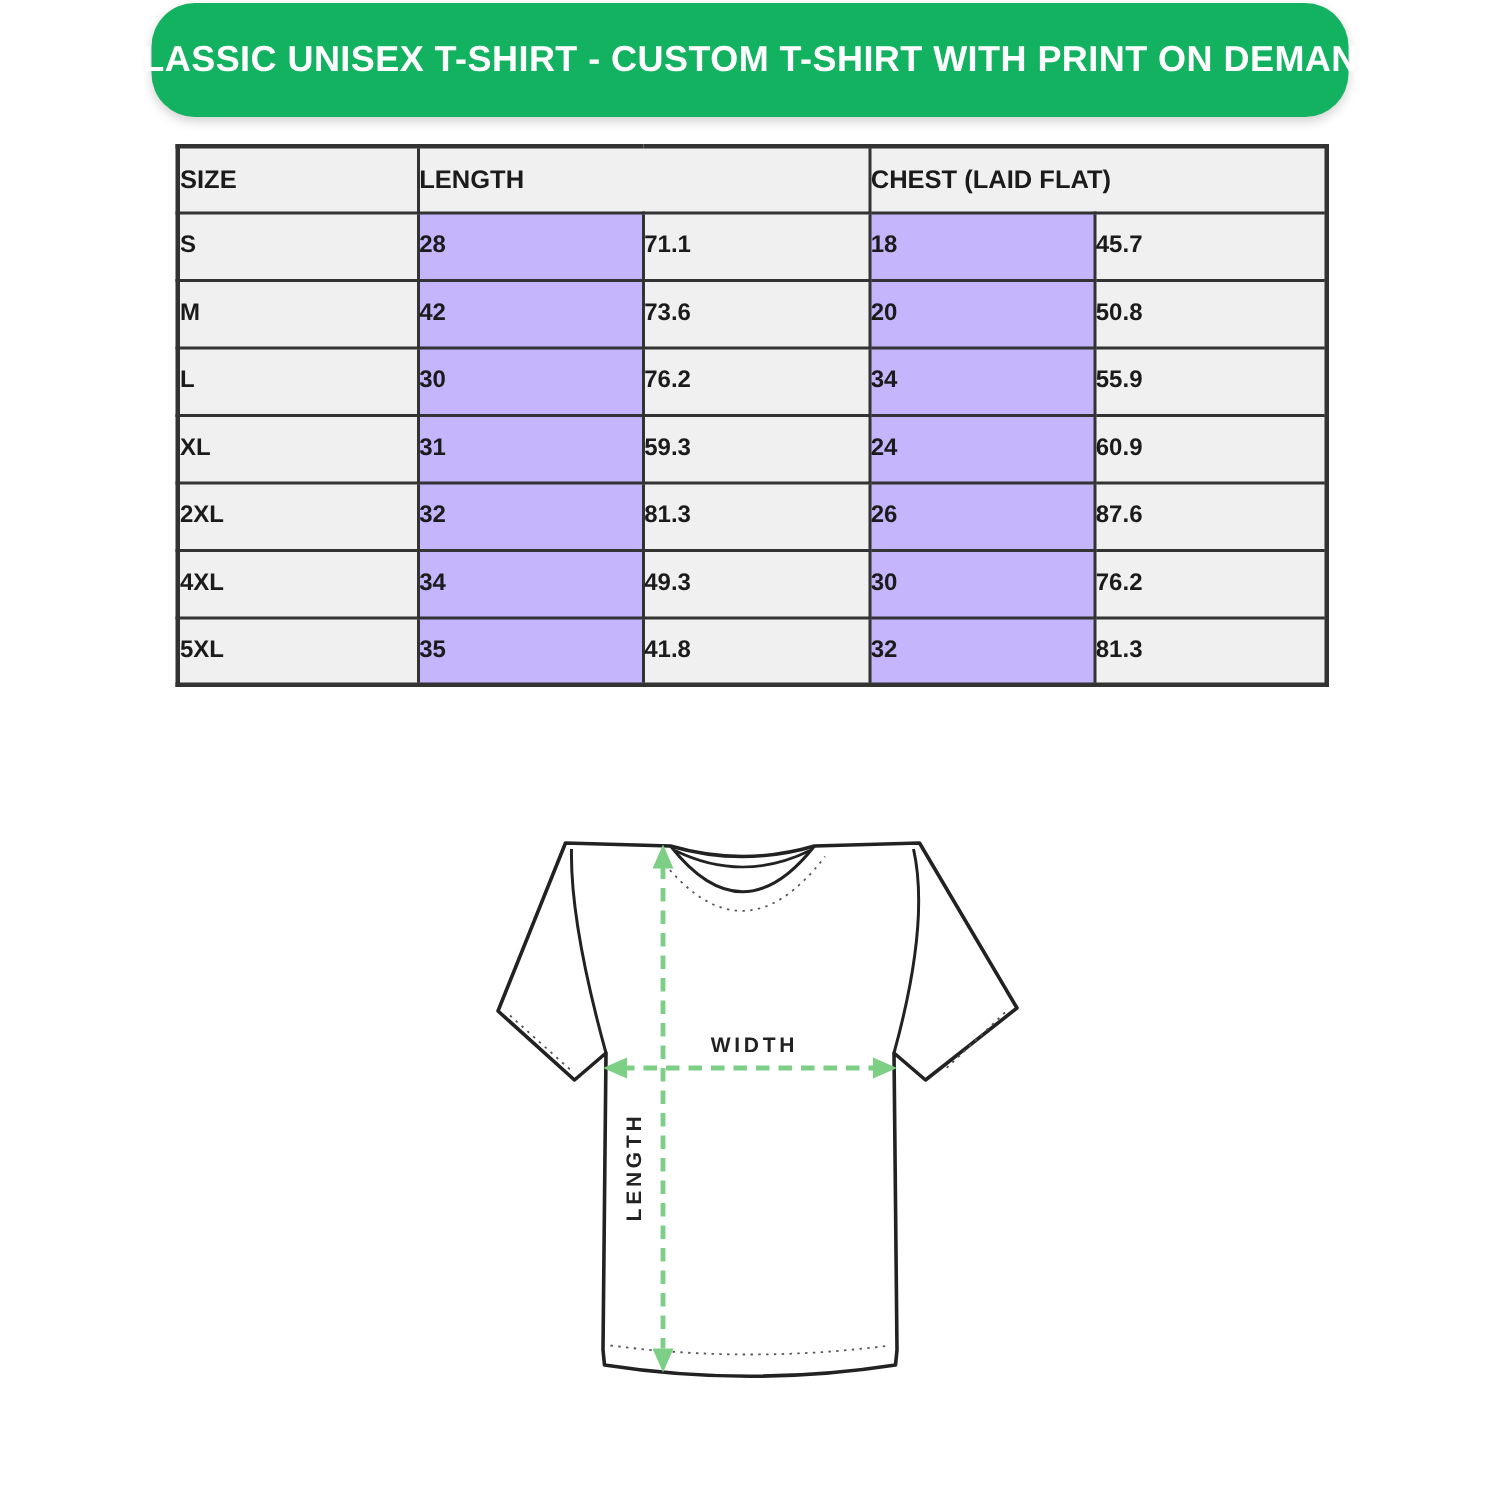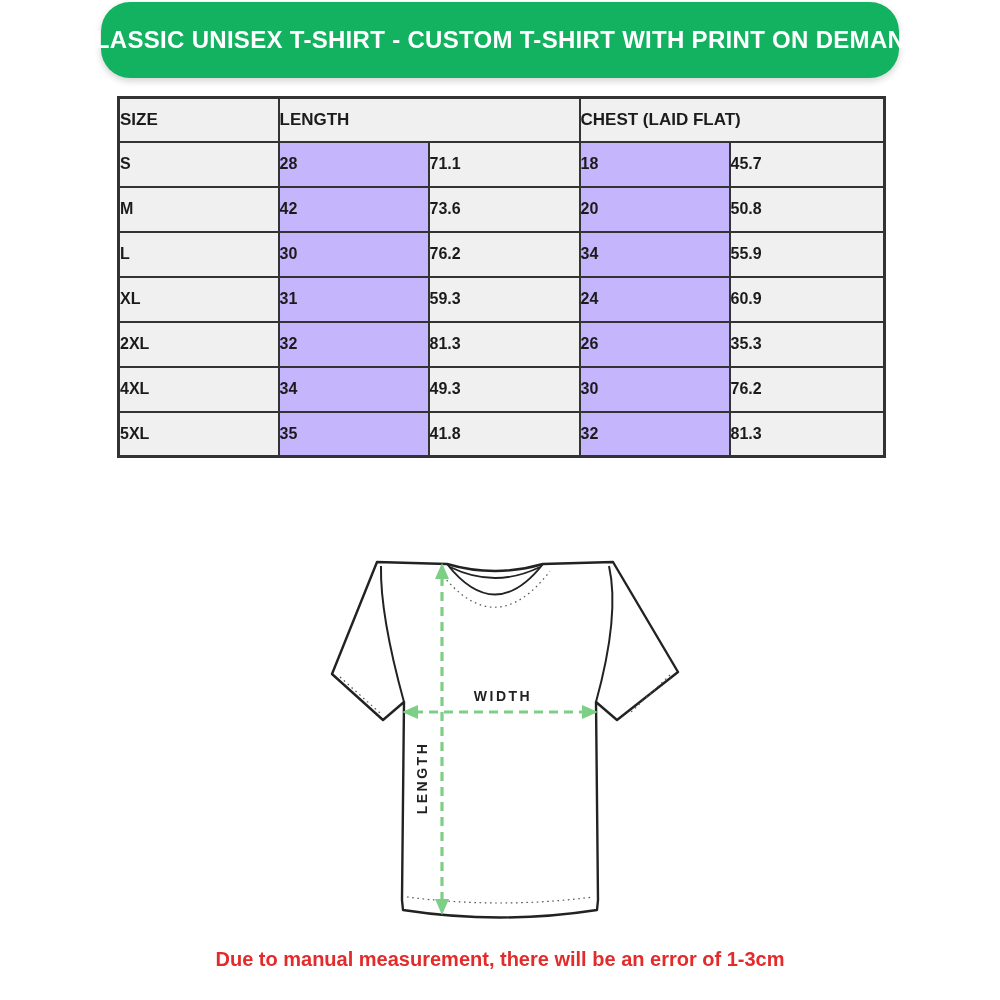--- a/index.html
+++ b/index.html
@@ -123,21 +123,21 @@
           <td class="c-in">31</td>
           <td class="c-cm">59.3</td>
           <td class="c-in">24</td>
           <td class="c-cm">60.9</td>
         </tr>
         <tr>
           <td class="c-size">2XL</td>
           <td class="c-in">32</td>
           <td class="c-cm">81.3</td>
           <td class="c-in">26</td>
-          <td class="c-cm">35.3</td>
+          <td class="c-cm">87.6</td>
         </tr>
         <tr>
           <td class="c-size">4XL</td>
           <td class="c-in">34</td>
           <td class="c-cm">49.3</td>
           <td class="c-in">30</td>
           <td class="c-cm">76.2</td>
         </tr>
         <tr>
           <td class="c-size">5XL</td>
@@ -172,15 +172,14 @@
     <polygon class="arrow-head" points="132,370 125,354 139,354"></polygon>
 
     <line class="arrow-line" x1="104" y1="167" x2="276" y2="167"></line>
     <polygon class="arrow-head" points="92,167 108,160 108,174"></polygon>
     <polygon class="arrow-head" points="288,167 272,160 272,174"></polygon>
 
     <text class="dim-label" x="193" y="156" text-anchor="middle">WIDTH</text>
     <text class="dim-label" transform="translate(117 233) rotate(-90)" text-anchor="middle">LENGTH</text>
   </svg>
 
-  <div class="footnote">Due to manual measurement, there will be an error of 1-3cm</div>
 
 </div>
 
 </body></html>

